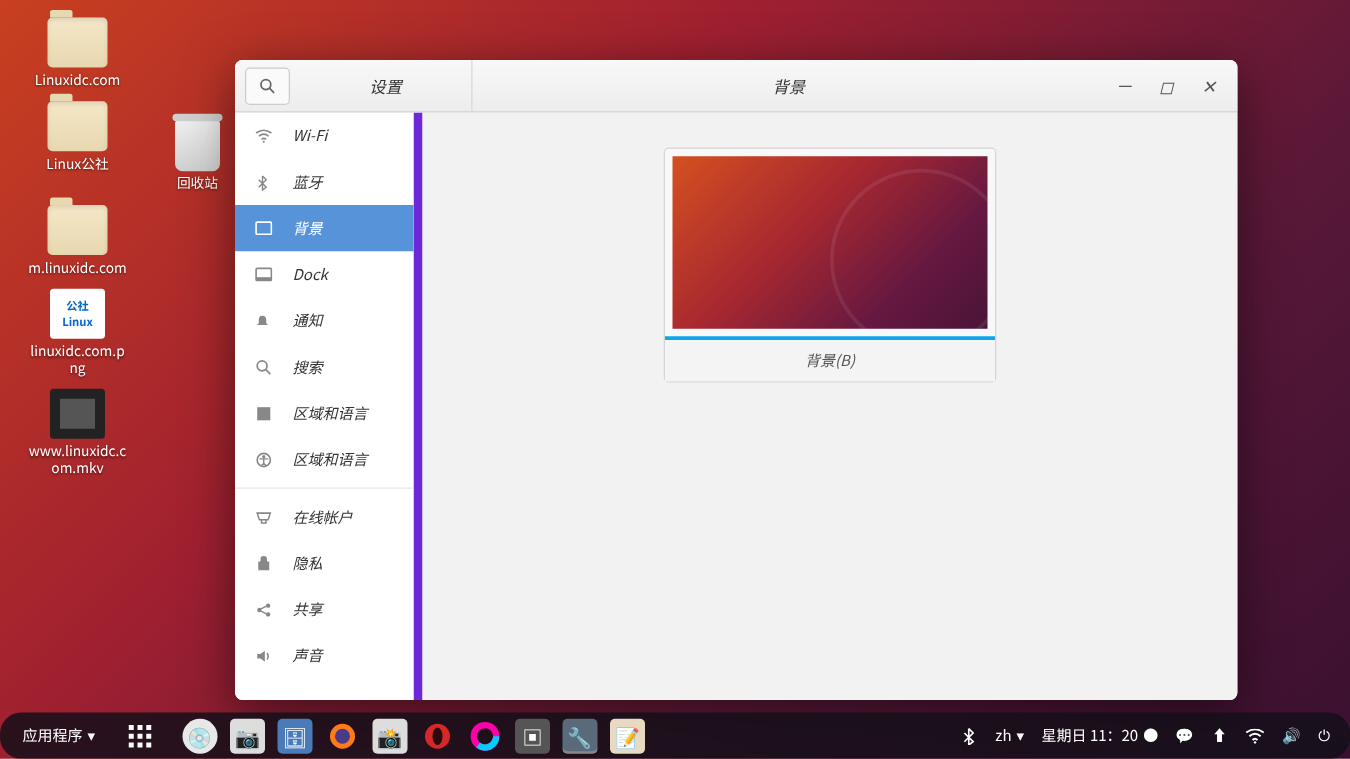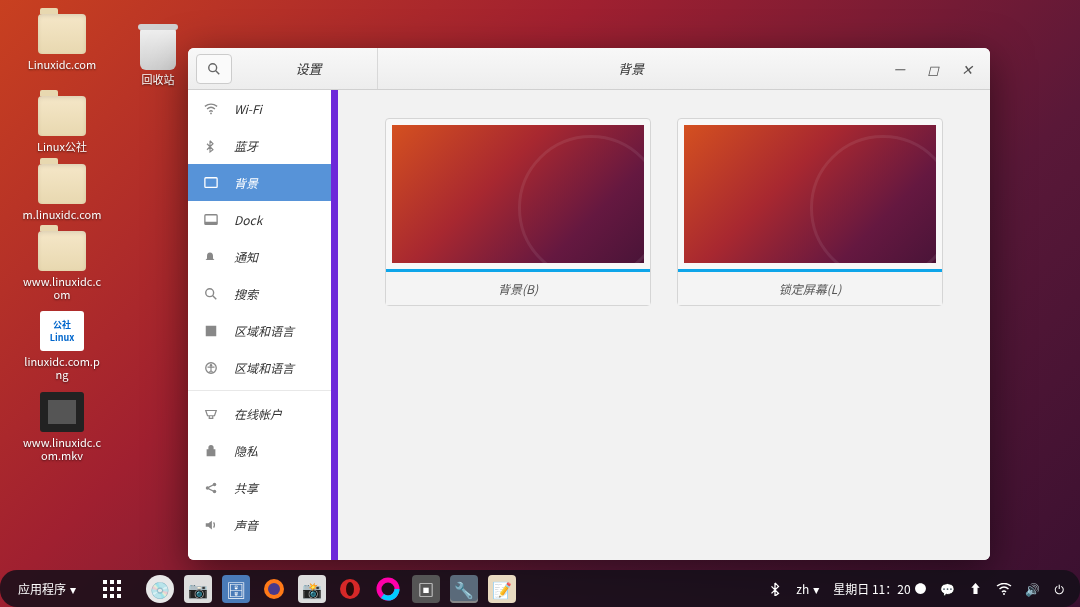--- a/index.html
+++ b/index.html
@@ -57,37 +57,33 @@
 svg { display: block; }
 </style>
 </head>
 <body>
 
 <div class="desktop">
   <div class="d-icon">
     <div class="glyph folder"></div>
     <div class="d-label">Linuxidc.com</div>
   </div>
+  <div class="d-icon">
+    <div class="glyph folder"></div>
+    <div class="d-label">Linux公社</div>
+  </div>
   <div class="d-icon row2">
     <div class="glyph">
         <div class="trash"></div>
       </div>
     <div class="d-label">回收站</div>
   </div>
   <div class="d-icon">
     <div class="glyph folder"></div>
-    <div class="d-label">Linux公社</div>
-  </div>
-  <div class="d-icon">
-    <div class="glyph folder"></div>
     <div class="d-label">m.linuxidc.com</div>
-  </div>
-  <div class="d-icon">
-    <div class="glyph folder"></div>
-    <div class="d-label">www.linuxidc.com</div>
   </div>
   <div class="d-icon">
     <div class="glyph">
         <div class="imgfile">公社<br>Linux</div>
       </div>
     <div class="d-label">linuxidc.com.png</div>
   </div>
   <div class="d-icon">
     <div class="glyph">
         <div class="vidfile"></div>
@@ -220,24 +216,20 @@
               <path d="M11 5 Q13 8 11 11" fill="none" stroke="currentColor" stroke-width="1.4"></path>
             </svg>
           </span>
           <span>声音</span>
         </div>
       </div>
     <div class="content">
       <div class="card">
         <div class="preview"></div>
         <div class="card-label">背景(B)</div>
-      </div>
-      <div class="card">
-        <div class="preview"></div>
-        <div class="card-label">锁定屏幕(L)</div>
       </div>
     </div>
   </div>
 </div>
 
 <div class="panel">
   <div class="panel-left">
     <div class="apps-btn">
       <span>应用程序</span>
       <span>▾</span>

